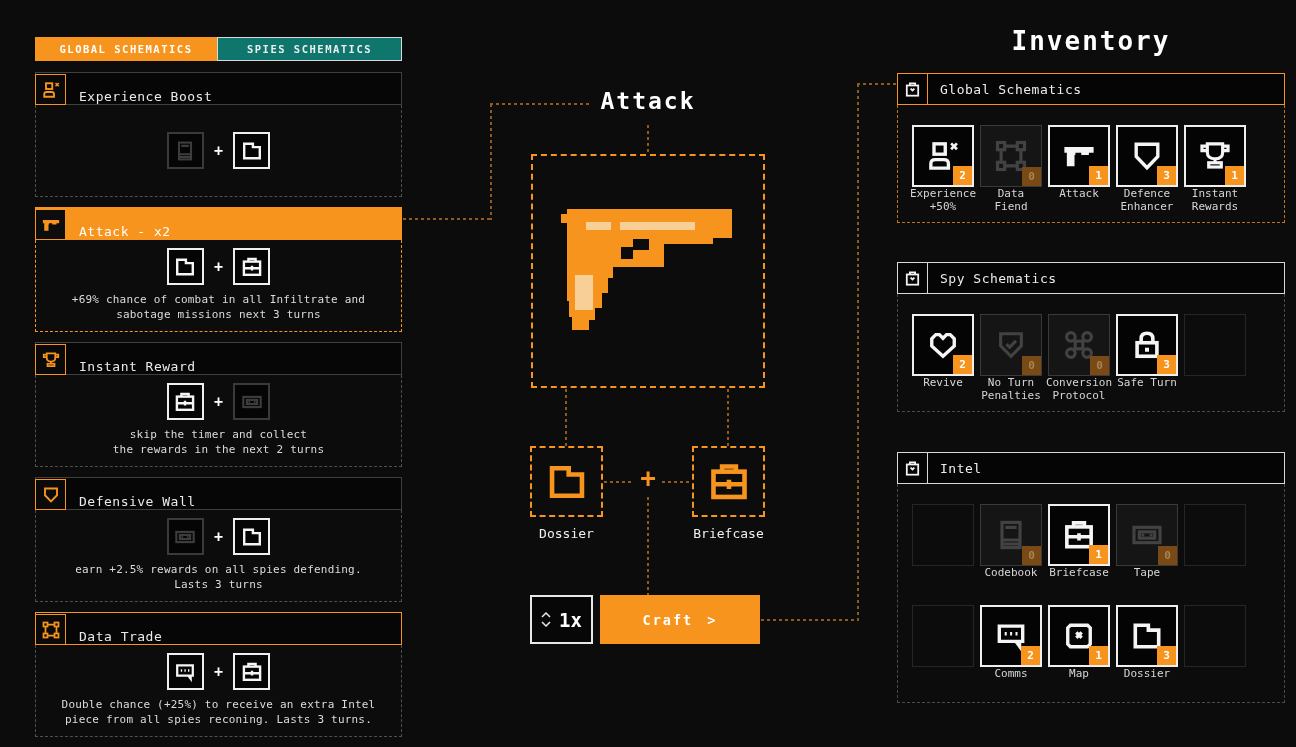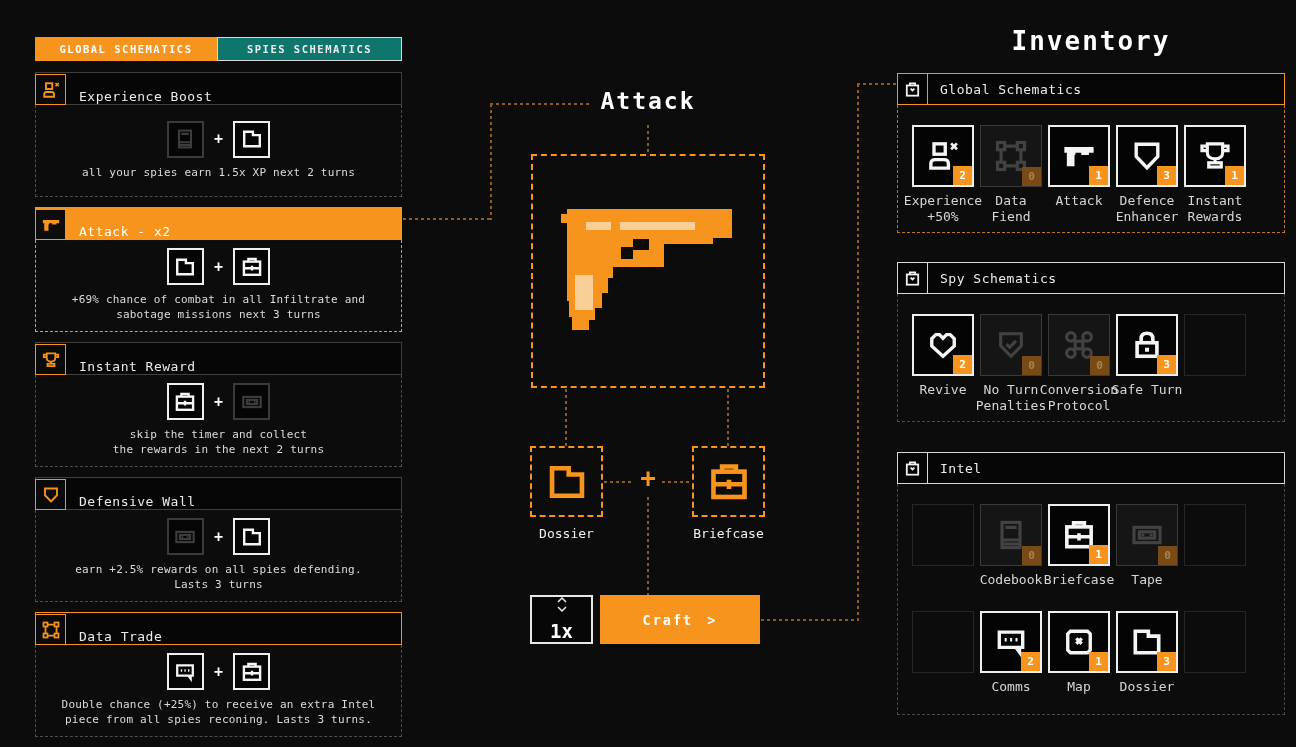--- a/index.html
+++ b/index.html
@@ -46,21 +46,21 @@
   .gunbox{position:absolute;left:531px;top:154px;width:234px;height:234px;border:2px dashed #f7941e;
           box-sizing:border-box;display:flex;align-items:center;justify-content:center;}
   .ingbox{position:absolute;width:73px;height:71px;border:2px dashed #f7941e;box-sizing:border-box;
           display:flex;align-items:center;justify-content:center;color:#f7941e;}
   .ingbox svg{width:46px;height:46px;}
   .inglabel{position:absolute;top:526px;width:73px;text-align:center;font-size:13px;color:#f0f0f0;}
   .bigplus{position:absolute;left:634px;top:465px;width:28px;text-align:center;color:#f7941e;
            font-size:26px;font-weight:bold;line-height:1;}
   .qtybox{position:absolute;left:530px;top:595px;width:63px;height:49px;border:2px solid #e8e8e8;
           background:#070707;box-sizing:border-box;display:flex;align-items:center;justify-content:center;
-          gap:8px;cursor:pointer;flex-direction:column;}
+          gap:8px;cursor:pointer;}
   .chev{display:flex;flex-direction:column;gap:3px;color:#e8e8e8;}
   .qtyval{font-size:19px;color:#fff;font-weight:bold;}
   .craft-btn{position:absolute;left:600px;top:595px;width:160px;height:49px;background:#f7941e;
              display:flex;align-items:center;justify-content:center;gap:14px;color:#fff;font-size:13.5px;
              font-weight:bold;letter-spacing:2px;cursor:pointer;}
 
   
   .title-inventory{position:absolute;left:897px;top:26px;width:388px;text-align:center;font-size:26px;
                    font-weight:bold;color:#fff;letter-spacing:2px;}
   .invsec{position:absolute;left:897px;width:388px;}
@@ -77,21 +77,21 @@
   .cellrow + .cellrow{margin-top:12px;}
   .cellcol{width:62px;}
   .cell{width:62px;height:62px;box-sizing:border-box;border:1px solid #262626;position:relative;
         display:flex;align-items:center;justify-content:center;cursor:pointer;}
   .cell.lit{border:2px solid #efefef;background:#040404;color:#f5f5f5;}
   .cell.dim{border:1px solid #3a3a3a;background:#151515;color:#424242;}
   .cell svg{width:36px;height:36px;}
   .badge{position:absolute;right:0;bottom:0;width:19px;height:19px;background:#f7941e;color:#fff;
          font-size:11px;font-weight:bold;display:flex;align-items:center;justify-content:center;}
   .cell.dim .badge{background:#794a15;color:rgba(255,235,200,.35);}
-  .clabel{margin-top:6px;width:90px;margin-left:-14px;text-align:center;font-size:13px;line-height:1.2;
+  .clabel{width:90px;margin-left:-14px;text-align:center;font-size:11px;line-height:1.2;
           color:#d6d6d6;min-height:27px;white-space:pre-line;}
 </style>
 </head>
 <body>
 
 <div class="stage">
 
   <div class="panel-left">
     <div class="tabs">
       <div class="tab active">GLOBAL SCHEMATICS</div>
@@ -117,21 +117,20 @@
                 <path d="M5.5 4.6 H10.5 M4 10.2 H12 M4 12 H12"></path>
               </svg>
             </div>
           <div class="iplus">+</div>
           <div class="ibox">
               <svg viewBox="0 0 16 16" fill="none" stroke="currentColor" stroke-width="1.6">
                 <path d="M2.8 3.2 H8.6 V5.4 H13.2 V12.8 H2.8 Z"></path>
               </svg>
             </div>
         </div>
-        <div class="sdesc">all your spies earn 1.5x XP next 2 turns</div>
       </div>
     </div>
 
     <div class="sitem">
       <div class="shead selected">
         <div class="sicon">
             <svg viewBox="0 0 16 16">
               <path fill="currentColor" d="M1.5 4 H14.5 V6.6 H12.4 V7.6 H9 V6.6 H6.4 V7.6 H6 V12.6 H2.6 V6.6 H1.5 Z"></path>
             </svg>
           </div>

